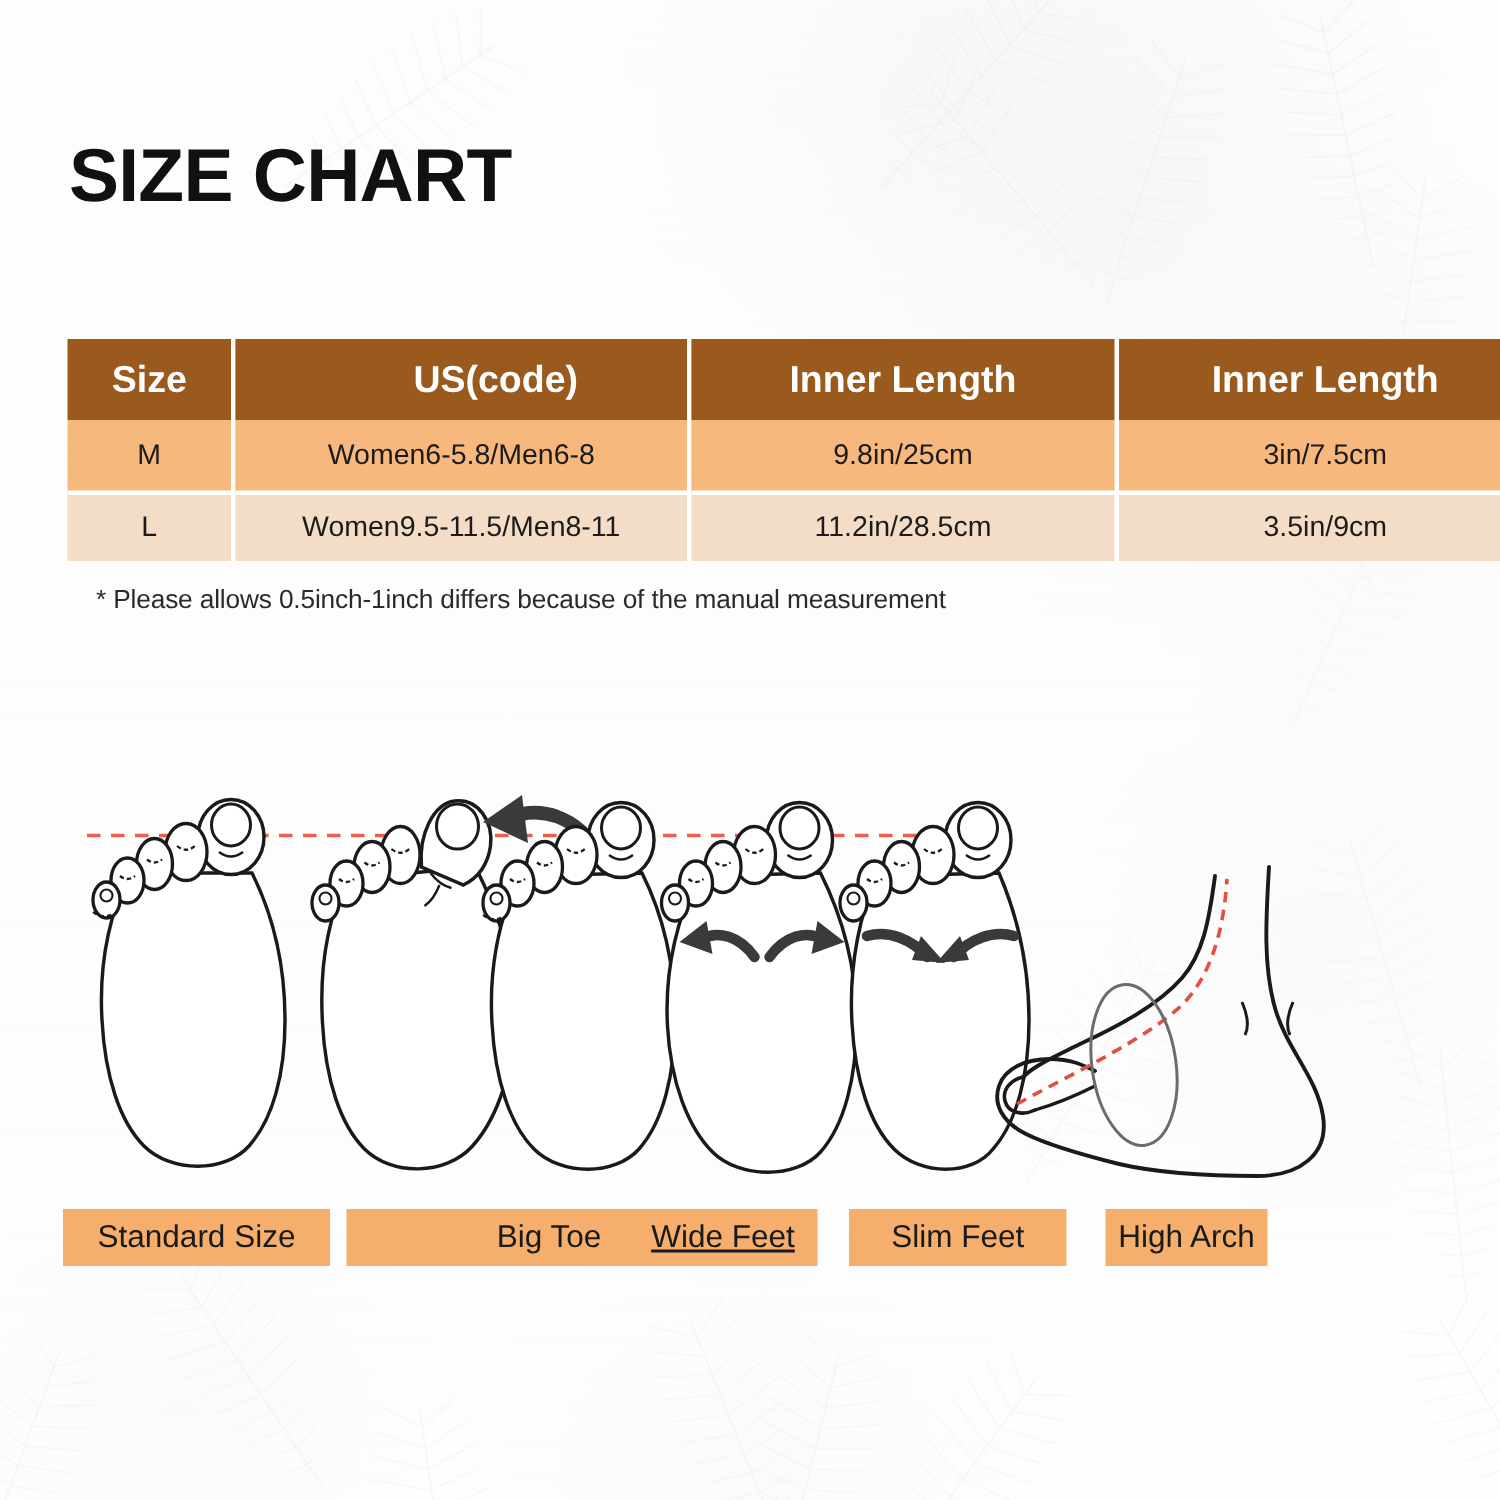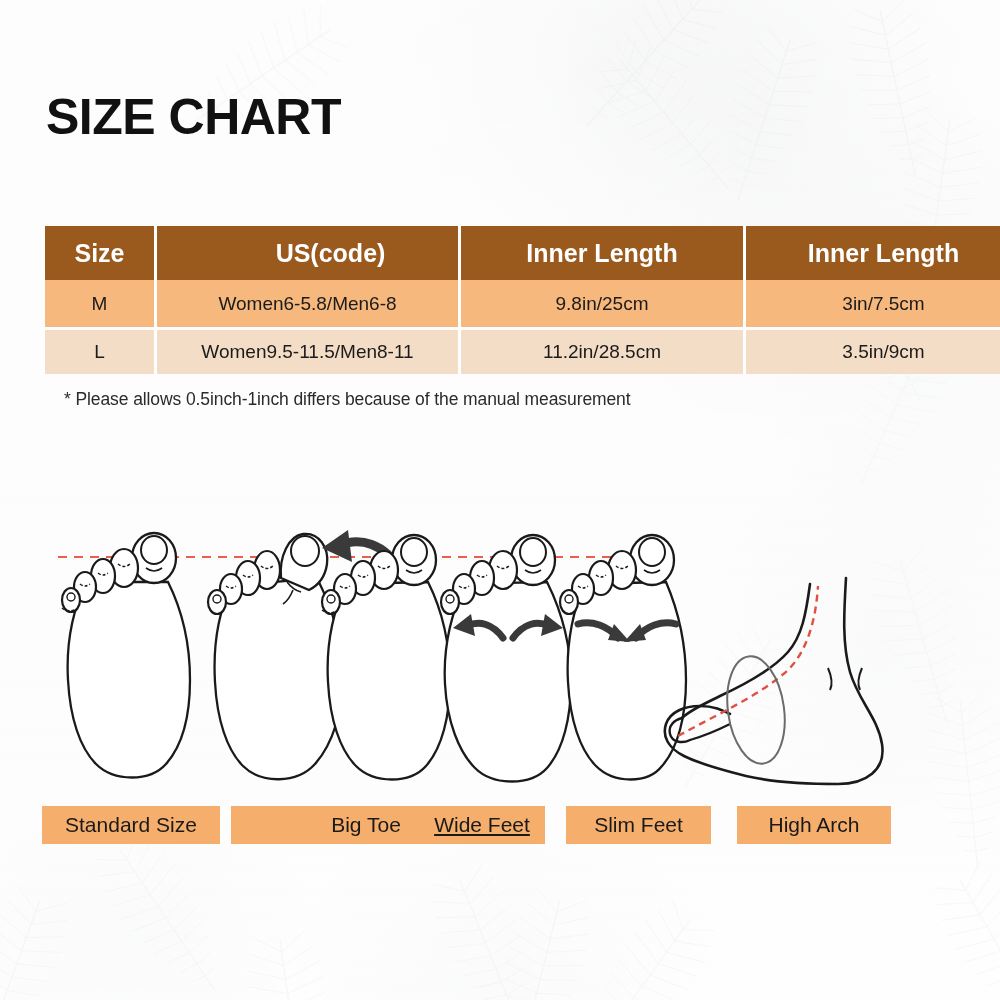--- a/index.html
+++ b/index.html
@@ -134,21 +134,21 @@
     font-size: 21px;
     display: flex;
     align-items: center;
     justify-content: center;
     white-space: nowrap;
   }
   #label-standard { left: 42px;  top: 806px; width: 178px; }
   #label-bigtoe   { left: 231px; top: 806px; width: 174px; padding-left: 48px; }
   #label-wide     { left: 419px; top: 806px; width: 126px; text-decoration: underline; }
   #label-slim     { left: 542px; top: 806px; width: 145px; margin-left: 24px; }
-  #label-arch     { left: 737px; top: 806px; width: 154px; }
+  #label-arch     { left: 737px; top: 806px; width: 108px; }
 </style>
 </head>
 <body>
 
 <div id="bg-texture"></div>
 
 <svg id="bg-fronds" viewBox="0 0 1000 1000" preserveAspectRatio="none">
   <defs>
     <g id="frond">
       <path d="M0 0 L0 170" stroke="#c9cdd1" stroke-width="1.1" fill="none"></path>

